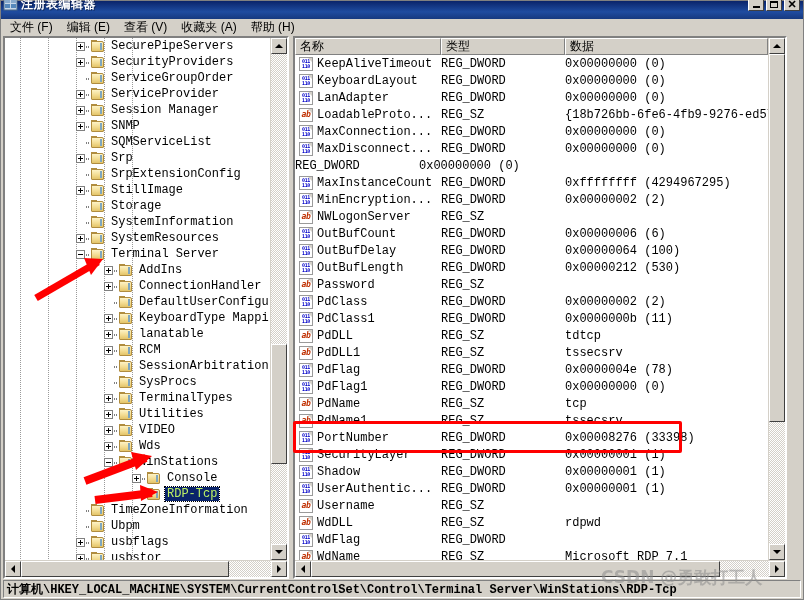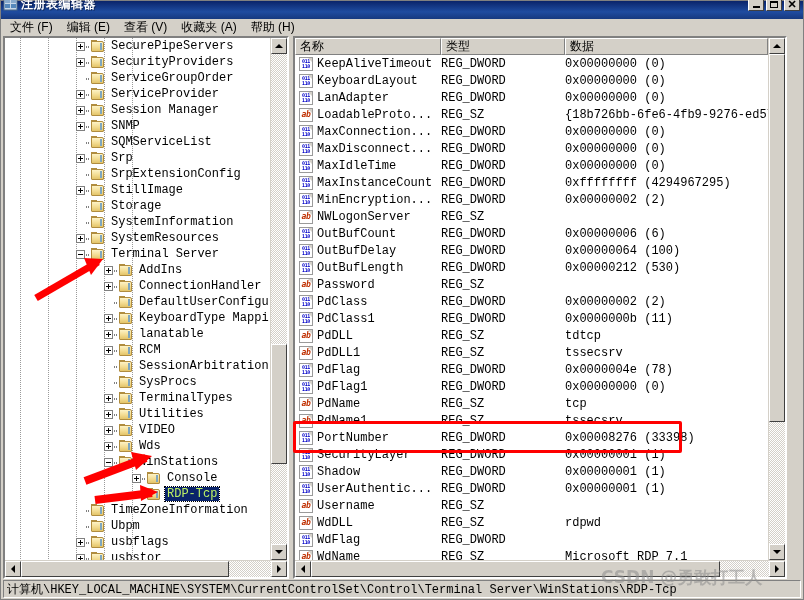--- a/index.html
+++ b/index.html
@@ -395,20 +395,21 @@
 
   
   .statusbar {
     height: 20px;
     flex: 0 0 auto;
     background: #d4d0c8;
     display: flex;
     align-items: center;
     padding: 0 2px;
     box-sizing: border-box;
+    font-weight: bold;
   }
   .status-field {
     flex: 1 1 auto;
     height: 18px;
     border: 1px solid;
     border-color: #808080 #ffffff #ffffff #808080;
     box-sizing: border-box;
     display: flex;
     align-items: center;
     padding-left: 3px;
@@ -944,26 +945,20 @@
                 <div class="cell-name">
                   <span class="vicon dword">
                     <span class="vtxt">011<br>110</span>
                   </span>
                   <span>MaxDisconnect...</span>
                 </div>
                 <div class="cell-type">REG_DWORD</div>
                 <div class="cell-data">0x00000000  (0)</div>
               </div>
               <div class="list-row">
-                <div class="cell-name">
-                  <span class="vicon dword">
-                    <span class="vtxt">011<br>110</span>
-                  </span>
-                  <span>MaxIdleTime</span>
-                </div>
                 <div class="cell-type">REG_DWORD</div>
                 <div class="cell-data">0x00000000  (0)</div>
               </div>
               <div class="list-row">
                 <div class="cell-name">
                   <span class="vicon dword">
                     <span class="vtxt">011<br>110</span>
                   </span>
                   <span>MaxInstanceCount</span>
                 </div>

